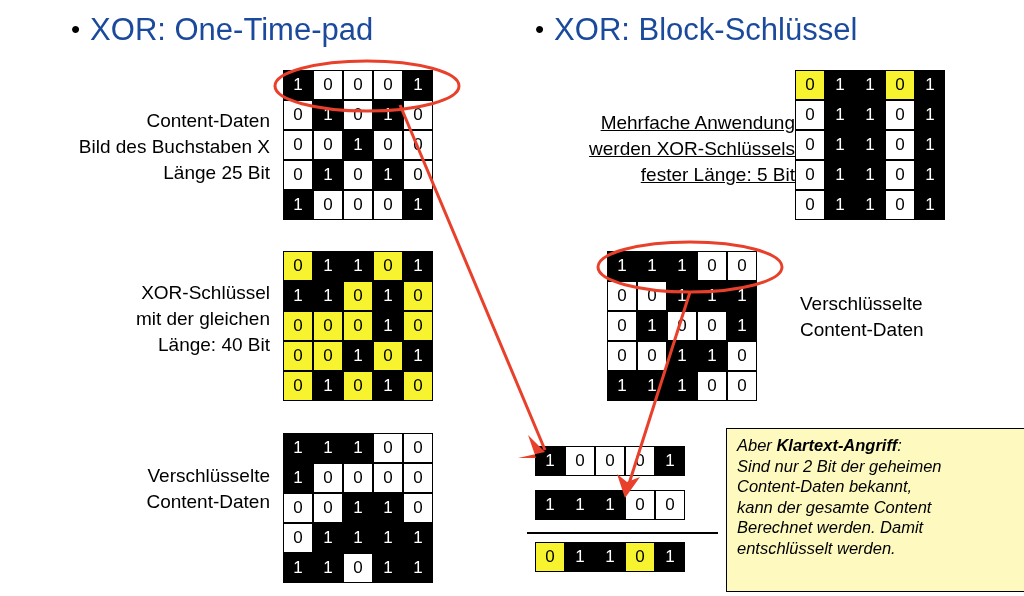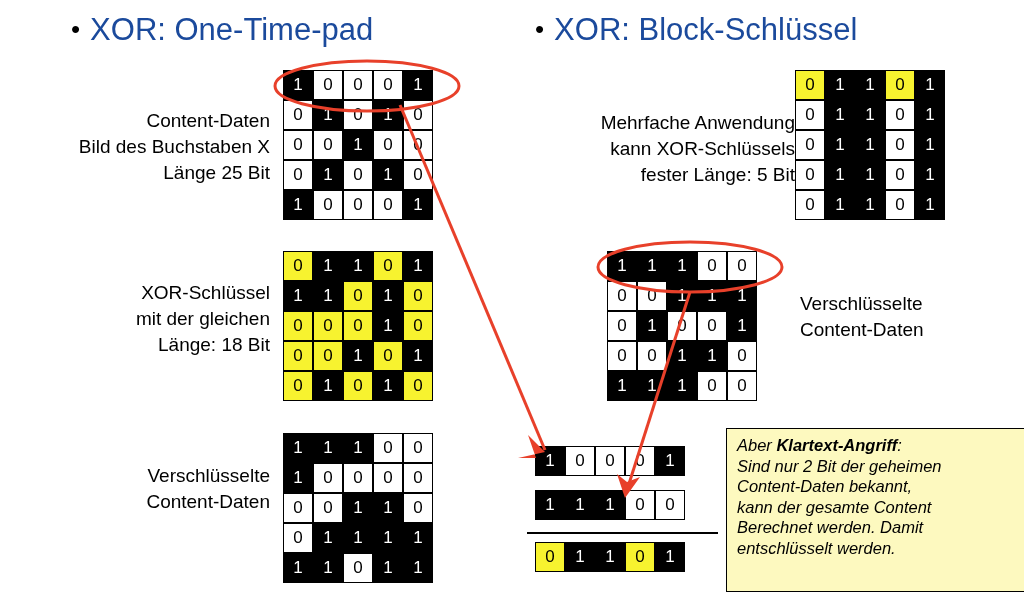--- a/index.html
+++ b/index.html
@@ -91,31 +91,31 @@
 
   <div class="label" style="left:40px;top:108px;width:230px;">
     <div>Content-Daten</div>
     <div>Bild des Buchstaben X</div>
     <div>Länge 25 Bit</div>
   </div>
 
   <div class="label" style="left:40px;top:280px;width:230px;">
     <div>XOR-Schlüssel</div>
     <div>mit der gleichen</div>
-    <div>Länge: 18 Bit</div>
+    <div>Länge: 40 Bit</div>
   </div>
 
   <div class="label" style="left:40px;top:463px;width:230px;">
     <div>Verschlüsselte</div>
     <div>Content-Daten</div>
   </div>
 
-  <div class="label" style="left:520px;top:110px;width:275px;">
+  <div class="label" style="left:520px;top:110px;width:275px;text-decoration:underline;">
     <div>Mehrfache Anwendung</div>
-    <div>kann XOR-Schlüssels</div>
+    <div>werden XOR-Schlüssels</div>
     <div>fester Länge: 5 Bit</div>
   </div>
 
   <div class="label left" style="left:800px;top:291px;width:210px;">
     <div>Verschlüsselte</div>
     <div>Content-Daten</div>
   </div>
 
   <div class="grid" id="grid-content-left" style="left: 283px; top: 70px; grid-template-columns: repeat(5, 30px);">
       <div class="cell c1">1</div>

